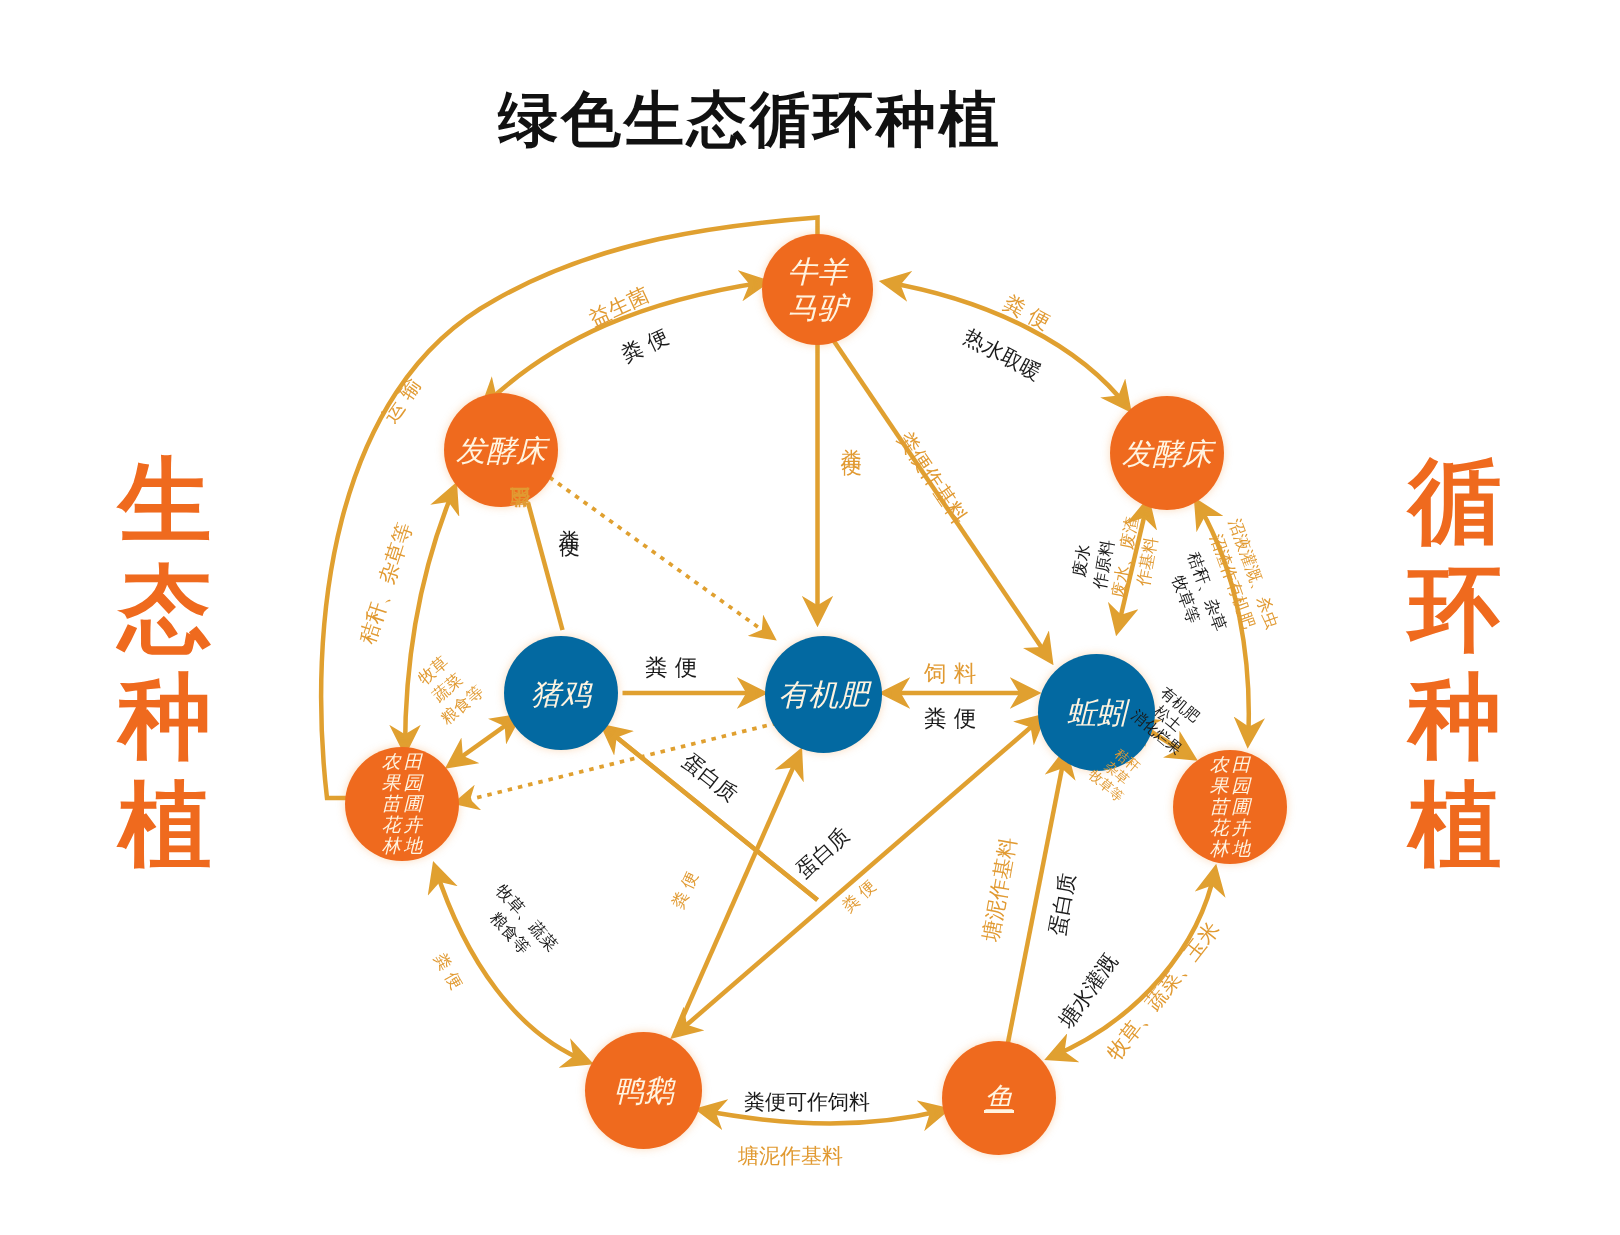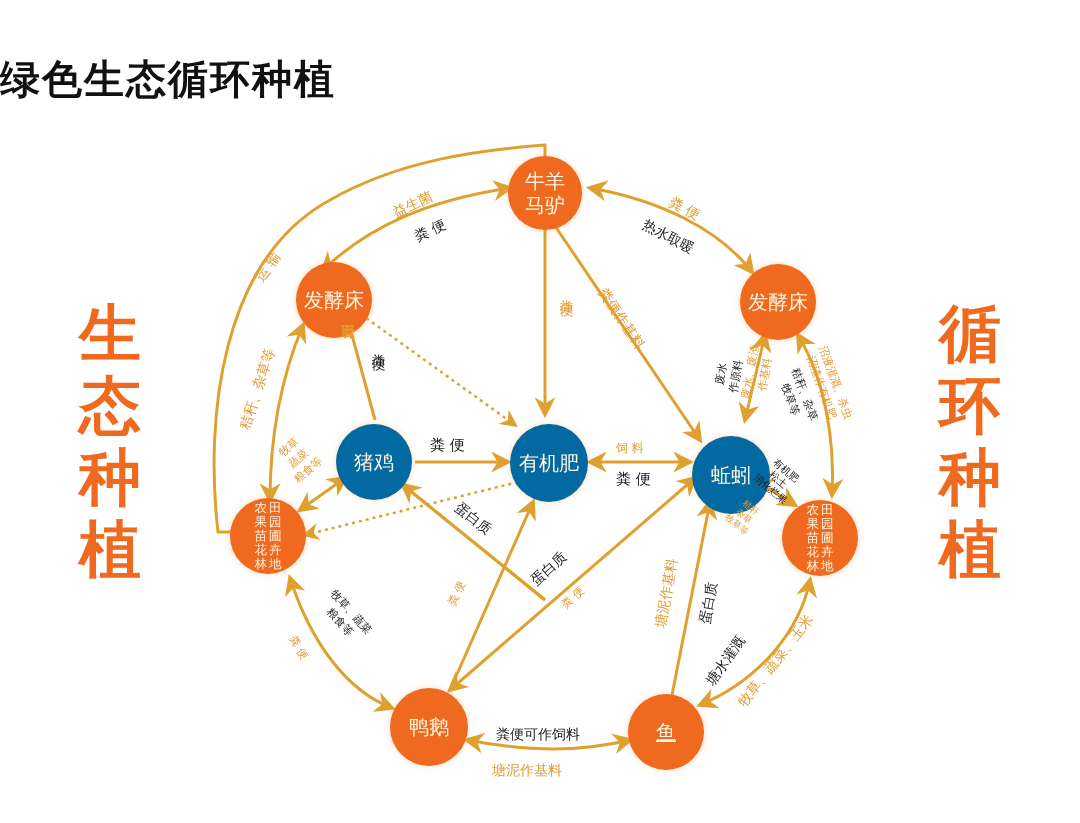--- a/index.html
+++ b/index.html
@@ -1,27 +1,27 @@
 <!DOCTYPE html>
 <html><head>
 <meta charset="utf-8">
 <style>
   html, body { margin: 0; padding: 0; background: #ffffff; }
   body { width: 1080px; height: 823px; position: relative; overflow: hidden;
          font-family: "DejaVu Sans", "Liberation Sans", sans-serif; }
   #diagram { position: absolute; left: 0; top: 0; width: 1080px; height: 823px; }
-  .title { position: absolute; left: 0; width: 1000px; top: 52px; 
+  .title { position: absolute; left: 0; width: 1000px; top: 52px; text-align: center;
            font-size: 40px; font-weight: bold; color: #111; letter-spacing: 2px; }
   .side { position: absolute; width: 80px; text-align: center; font-size: 62px; font-weight: bold;
           color: #ef6a1e; line-height: 72px; }
   .side.left { left: 70px; top: 298px; }
   .side.right { left: 930px; top: 298px; }
   .side span { display: block; }
   .node { position: absolute; border-radius: 50%; display: flex; align-items: center; justify-content: center;
-          color: #fff4e0; text-align: center; box-shadow: 0 0 6px rgba(240,150,60,0.35); }
+          color: #fff4e0; text-align: center; box-shadow: 0 0 6px rgba(240,150,60,0.35); font-style: italic; }
   .node.orange { background: #ef6a1e; }
   .node.yellow { background: #0369a1; }
   .node .lbl { font-size: 20px; line-height: 24px; }
   .node .lbl-sm { font-size: 12.5px; line-height: 14px; display: flex; gap: 2px; }
   .node .lbl-sm .col { display: flex; flex-direction: column; }
   .node .lbl-sm .col span { display: block; }
   .lab { position: absolute; white-space: nowrap; font-size: 14px; transform-origin: center center; }
   .lab.dark { color: #1a1a1a; }
   .lab.gold { color: #e19a32; }
   .lab.vert { writing-mode: vertical-rl; }
@@ -172,21 +172,21 @@
 <div class="lab dark" style="left:640px;top:228px;transform:rotate(28deg);">热水取暖</div>
 <div class="lab gold vert" style="left:558px;top:288px;">粪 便</div>
 <div class="lab gold" style="left:586px;top:310px;transform:rotate(56deg);">粪便作基料</div>
 <div class="lab gold" style="left:216px;top:380px;transform:rotate(-72deg);">秸秆、杂草等</div>
 <div class="lab gold vert" style="left:338px;top:350px;transform:rotate(180deg);">益生菌</div>
 <div class="lab dark vert" style="left:370px;top:342px;">粪 便</div>
 <div class="lab gold ml sm" style="left:282px;top:436px;transform:rotate(-40deg);">牧草
 蔬菜
 粮食等</div>
 <div class="lab dark" style="left:430px;top:436px;font-size:15px;">粪 便</div>
-<div class="lab gold" style="left:616px;top:440px;font-size:12px;">饲 料</div>
+<div class="lab gold" style="left:616px;top:440px;font-size:15px;">饲 料</div>
 <div class="lab dark" style="left:616px;top:470px;font-size:15px;">粪 便</div>
 <div class="lab dark" style="left:452px;top:510px;transform:rotate(38deg);">蛋白质</div>
 <div class="lab dark" style="left:528px;top:560px;transform:rotate(-42deg);">蛋白质</div>
 <div class="lab gold sm" style="left:444px;top:586px;transform:rotate(-65deg);">粪 便</div>
 <div class="lab gold sm" style="left:560px;top:590px;transform:rotate(-42deg);">粪 便</div>
 <div class="lab dark ml sm" style="left:318px;top:602px;transform:rotate(48deg);">牧草、蔬菜
 粮食等</div>
 <div class="lab gold sm" style="left:286px;top:640px;transform:rotate(60deg);">粪 便</div>
 <div class="lab dark ml sm" style="left:712px;top:360px;transform:rotate(-80deg);">废水
 作原料</div>

